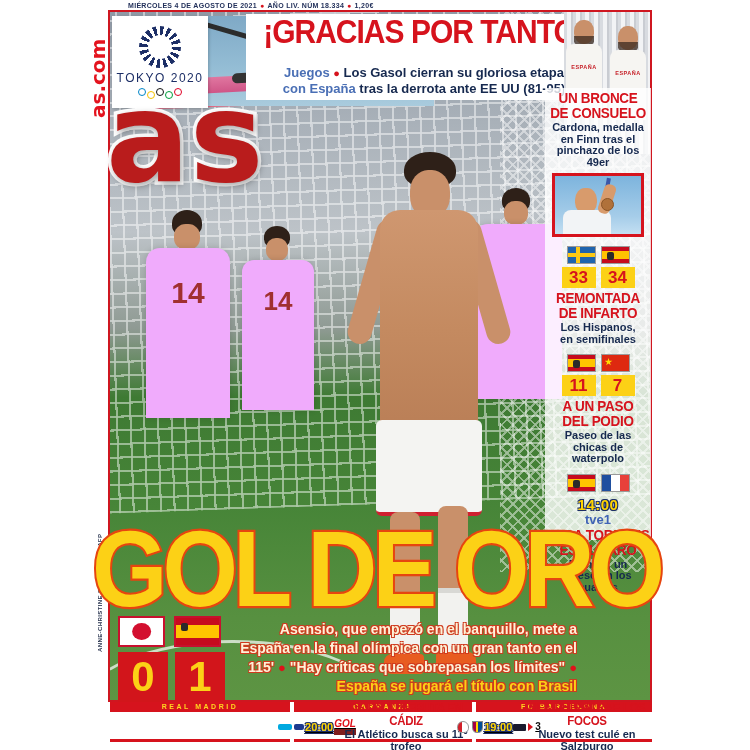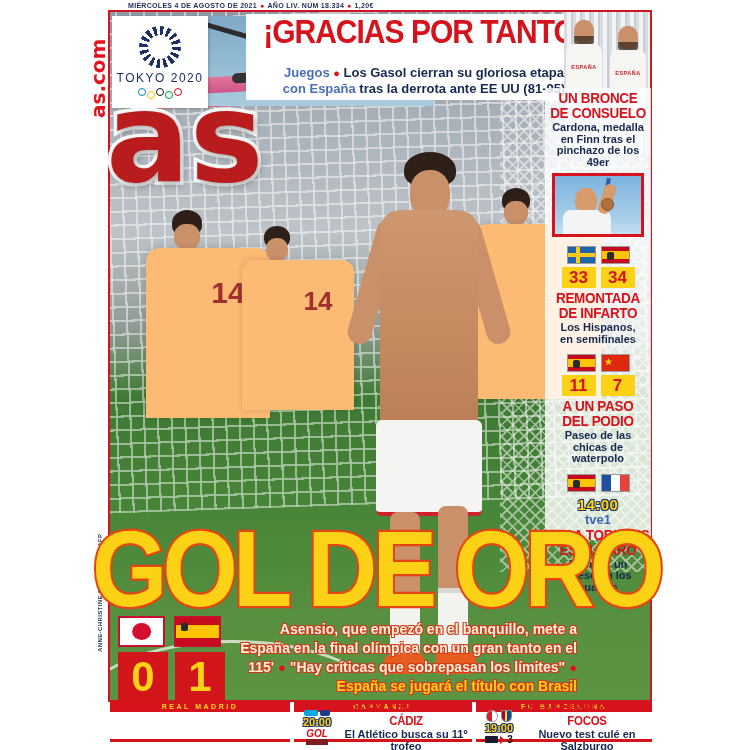--- a/index.html
+++ b/index.html
@@ -21,21 +21,21 @@
     transform:rotate(-2deg) scale(1.05);}
   .net-dense{position:absolute;right:0;top:0;width:150px;height:560px;opacity:.5;
     background:repeating-linear-gradient(45deg,rgba(255,255,255,.9) 0 2px,transparent 2px 8px),
                repeating-linear-gradient(-45deg,rgba(255,255,255,.9) 0 2px,transparent 2px 8px);}
   .grass-arc{position:absolute;left:-30px;top:628px;width:300px;height:130px;border:3px solid rgba(255,255,255,.7);border-color:rgba(255,255,255,.7) transparent transparent transparent;border-radius:50%;}
   .paddle{position:absolute;left:30px;top:84px;width:430px;height:6px;background:#e06a84;transform:rotate(-2deg);border-radius:3px;}
 
   
   .skin{background:#c9906a;}
   .hairdark{background:#2e2018;}
-  .jersey{background:#fdba74;box-shadow:0 0 6px rgba(0,0,0,.15);padding-left:40px;}
+  .jersey{background:#f0abfc;box-shadow:0 0 6px rgba(0,0,0,.15);}
   .shirt-num{font-weight:bold;color:#a03030;text-align:center;}
 
   
   .kayak-panel{left:112px;top:16px;width:322px;height:90px;background:linear-gradient(180deg,#7fa9c6 0%,#93bcd4 55%,#a9cbdd 100%);overflow:hidden;}
   .kayak-hull{position:absolute;left:10px;top:58px;width:300px;height:16px;background:linear-gradient(180deg,#e077a0,#cf5587);border-radius:10px;transform:rotate(-3deg);}
   .kayak-cockpit{position:absolute;left:120px;top:56px;width:60px;height:10px;background:#333;border-radius:6px;transform:rotate(-3deg);}
   .kayaker-body{position:absolute;left:146px;top:24px;width:34px;height:36px;background:#f4f2ee;border-radius:8px 8px 4px 4px;}
   .kayaker-chest{position:absolute;left:150px;top:40px;width:26px;height:12px;background:#d01f30;}
   .kayaker-head{position:absolute;left:152px;top:8px;width:20px;height:20px;border-radius:50%;background:#c9906a;}
   .kayak-paddle{position:absolute;left:90px;top:28px;width:160px;height:5px;background:#2c2c2c;transform:rotate(16deg);border-radius:3px;}
@@ -114,21 +114,21 @@
   .deck .yellow{color:#fcd116;}
   .deck .dkbullet{color:#e0111a;text-shadow:none;font-size:13px;}
 
   
   .bbox{position:absolute;top:702px;height:40px;background:#fff;border-bottom:3px solid #d6131d;box-sizing:border-box;}
   .btag{height:10px;background:#d6131d;color:#ffd71e;font-size:7px;font-weight:bold;letter-spacing:2.5px;text-align:center;line-height:10px;}
   .bbody{display:flex;align-items:center;justify-content:center;height:30px;}
   .bcol-text{text-align:center;}
   .btitle{font-size:11.5px;font-weight:bold;color:#d6131d;line-height:13px;letter-spacing:-.3px;transform:scaleY(1.05);}
   .bsub{font-size:11px;font-weight:bold;color:#16294f;line-height:12px;}
-  .bcol-logo{width:46px;flex:none;display:flex;flex-direction:column;align-items:center;justify-content:center;gap:1px;}
+  .bcol-logo{width:46px;flex:none;display:flex;flex-direction:row;align-items:center;justify-content:center;gap:1px;text-decoration:underline;}
   .btime{font-size:11px;font-weight:bold;color:#ffd400;line-height:11px;
     text-shadow:1px 1px 0 #1c2e66,-1px 1px 0 #1c2e66,1px -1px 0 #1c2e66,-1px -1px 0 #1c2e66;}
   .bgol{font-size:10px;font-weight:bold;font-style:italic;color:#e0111a;border-bottom:6px solid #7f1d1d;line-height:10px;}
   .tvlogos{display:flex;gap:2px;}
   .tvblob1{width:14px;height:6px;background:#00a9e0;border-radius:2px;}
   .tvblob2{width:10px;height:6px;background:#1d3a8f;border-radius:2px;}
   .crestrow{display:flex;gap:3px;align-items:center;}
   .crest-rb{width:12px;height:12px;border-radius:50% 50% 40% 40%;background:linear-gradient(90deg,#d2202a 0 45%,#fff 45%);border:1px solid #999;box-sizing:border-box;}
   .crest-fcb{width:11px;height:12px;border-radius:0 0 45% 45%;background:linear-gradient(90deg,#a50044 0 30%,#ffd900 30% 55%,#004d98 55%);border:1px solid #888;box-sizing:border-box;}
   .e3row{display:flex;align-items:center;gap:2px;}

